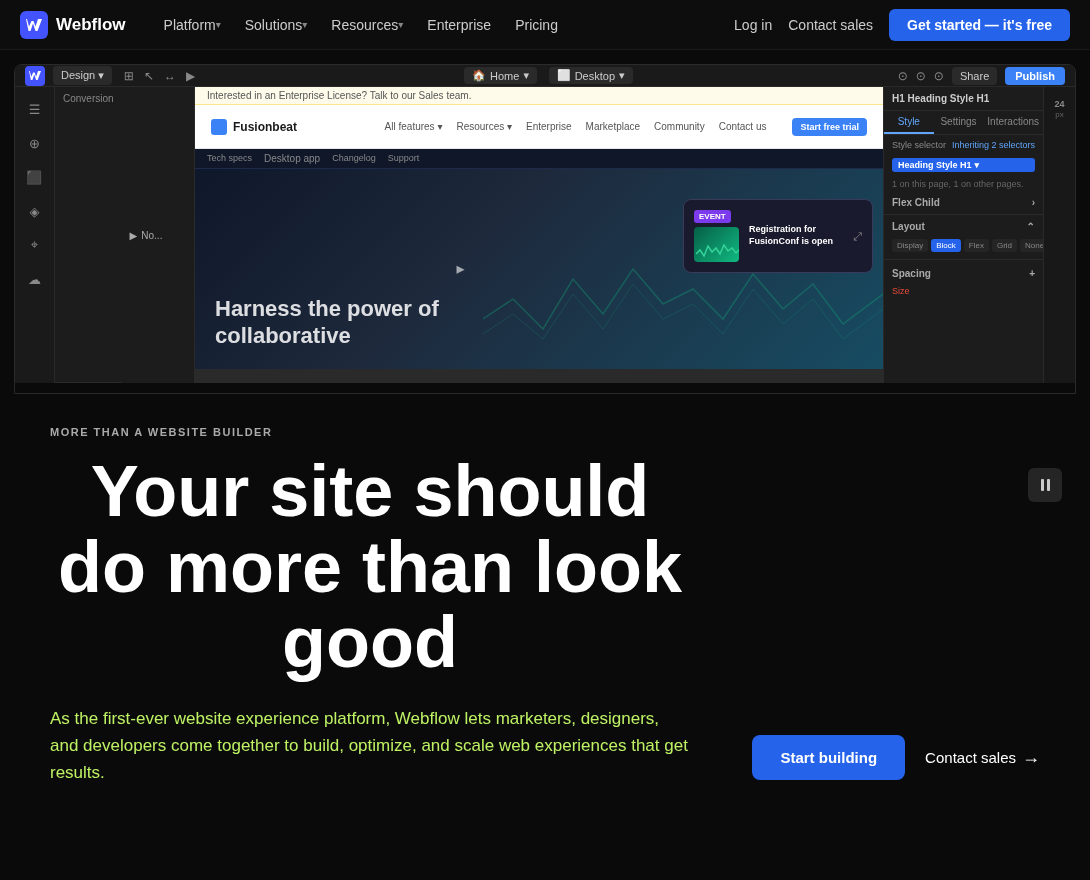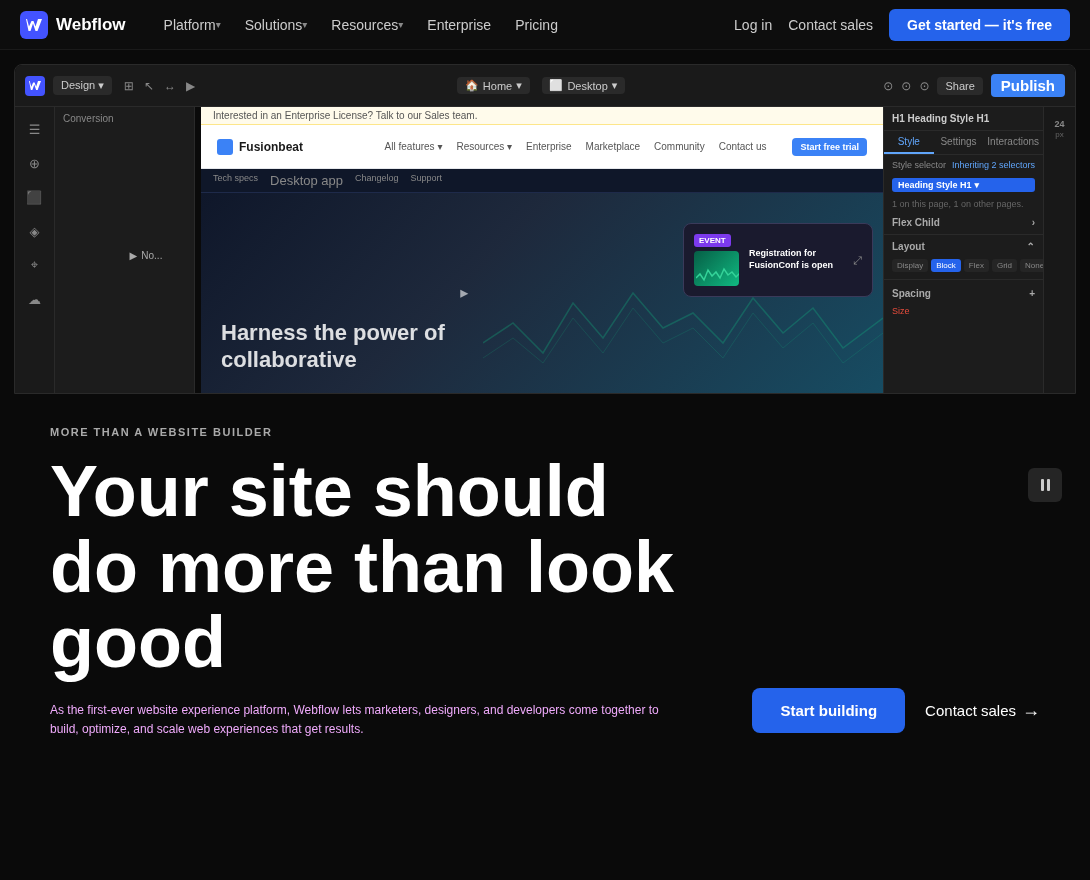--- a/index.html
+++ b/index.html
@@ -90,21 +90,21 @@
       border-radius: 8px 8px 0 0;
       overflow: hidden;
       height: 330px;
       position: relative;
       border: 1px solid #2a2a2a;
     }
 
     
     .designer-toolbar {
       background: #1a1a1a;
-      height: 42px;
+      height: 22px;
       display: flex;
       align-items: center;
       padding: 0 10px;
       gap: 8px;
       border-bottom: 1px solid #2a2a2a;
     }
     .wf-icon-small {
       width: 20px;
       height: 20px;
       background: #4353ff;
@@ -166,21 +166,21 @@
       padding: 3px 8px;
       font-size: 11px;
       color: #ccc;
       cursor: pointer;
       text-align: right;
     }
     .publish-btn {
       background: #3b82f6;
       border-radius: 4px;
       padding: 3px 10px;
-      font-size: 15px;
+      font-size: 11px;
       color: #fff;
       font-weight: 600;
       cursor: pointer;
     }
 
     
     .designer-main {
       display: flex;
       height: calc(330px - 34px);
     }
@@ -238,21 +238,20 @@
       border-radius: 2px;
       margin: 2px 8px;
     }
 
     
     .canvas-area {
       flex: 1;
       background: #2a2a2a;
       overflow: hidden;
       position: relative;
-      margin-left: 6px;
     }
 
     
     .inner-site-nav {
       background: #fff;
       height: 44px;
       display: flex;
       align-items: center;
       padding: 0 16px;
       gap: 12px;
@@ -500,28 +499,29 @@
       letter-spacing: 1.5px;
       color: #aaa;
       margin-bottom: 16px;
     }
     .hero-headline {
       font-size: 72px;
       font-weight: 800;
       line-height: 1.05;
       color: #fff;
       max-width: 640px;
-      margin-bottom: 20px;
+      text-align: center;
     }
     .hero-sub {
-      font-size: 12px;
-      color: #f0abfc;
+      font-size: 17px;
+      color: #bef264;
       max-width: 640px;
       line-height: 1.6;
       margin-bottom: 0;
+      margin-top: 24px;
     }
     .hero-cta-group {
       position: absolute;
       right: 50px;
       bottom: 30px;
       display: flex;
       align-items: center;
       gap: 20px;
     }
     .cta-primary {
@@ -703,21 +703,21 @@
           <span class="inner-nav-link">Enterprise</span>
           <span class="inner-nav-link">Marketplace</span>
           <span class="inner-nav-link">Community</span>
           <span class="inner-nav-link">Contact us</span>
         </div>
         <div class="inner-cta">Start free trial</div>
       </div>
 
       <div style="position:relative; background:#0f1729; padding: 4px 12px; display:flex; gap:12px; border-bottom:1px solid #1e2a4a;">
         <span style="font-size:9px; color:#888; cursor:pointer;">Tech specs</span>
-        <span style="font-size:13px; color:#888; cursor:pointer;text-align:center;">Desktop app</span>
+        <span style="font-size:10px; color:#888; cursor:pointer;text-align:center;">Desktop app</span>
         <span style="font-size:9px; color:#888; cursor:pointer;">Changelog</span>
         <span style="font-size:9px; color:#888; cursor:pointer;">Support</span>
       </div>
 
       <div class="inner-hero">
         <div class="hero-bg-image"></div>
 
         <svg style="position:absolute;right:0;bottom:0;opacity:0.3;" width="400" height="130" viewBox="0 0 400 130">
           <polyline points="0,80 30,60 60,90 90,40 120,75 150,30 180,65 210,50 240,80 270,35 300,70 330,45 360,85 400,55" stroke="#10b981" stroke-width="1.5" fill="none"></polyline>
           <polyline points="0,95 30,75 60,100 90,55 120,90 150,45 180,80 210,65 240,95 270,50 300,85 330,60 360,100 400,70" stroke="#10b981" stroke-width="1" fill="none" opacity="0.6"></polyline>

